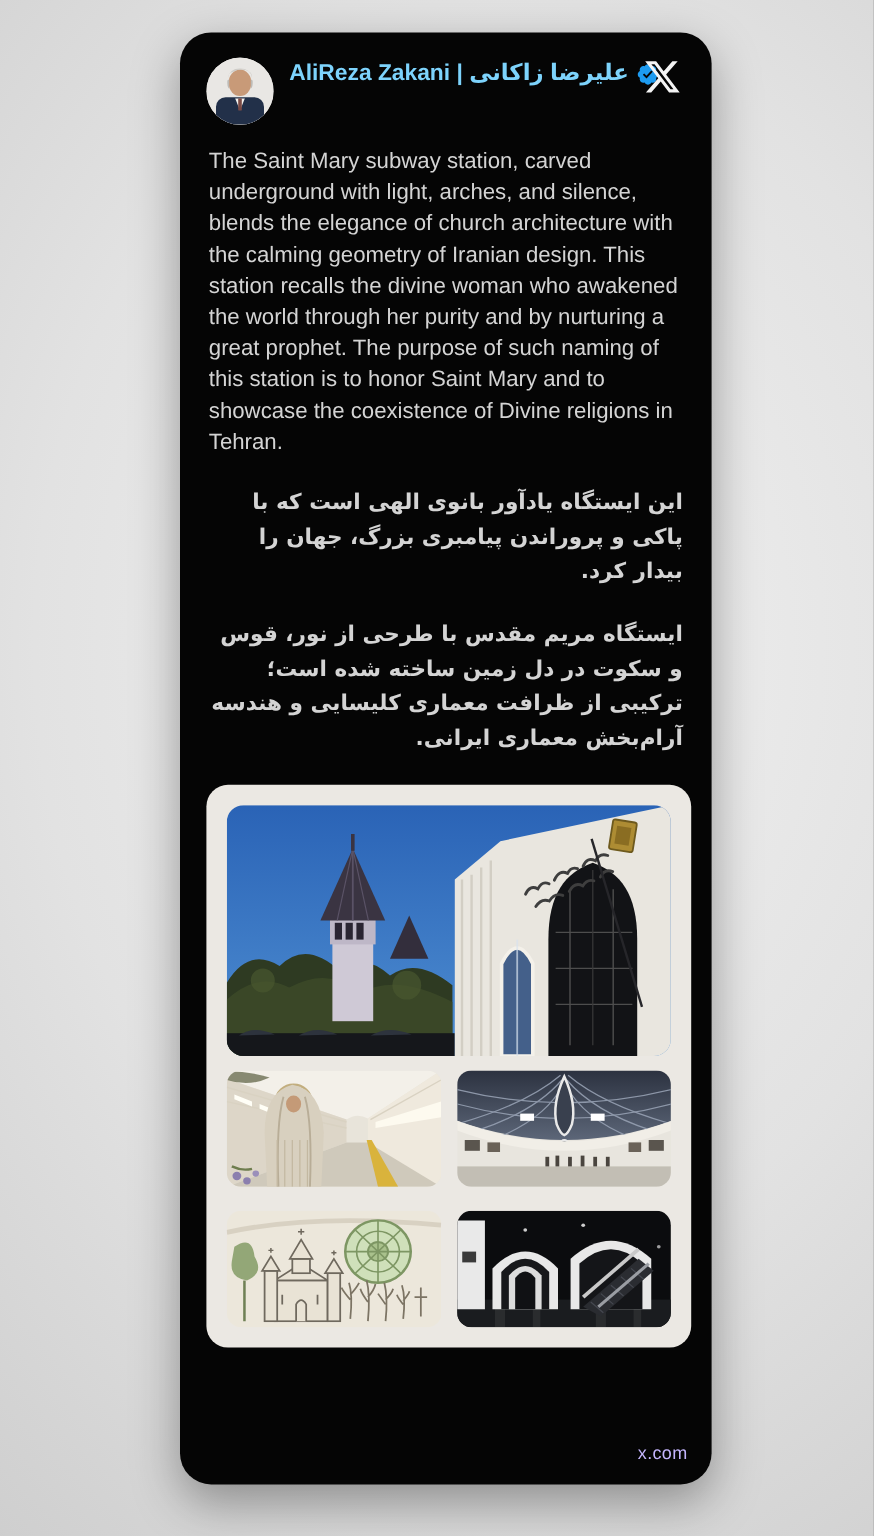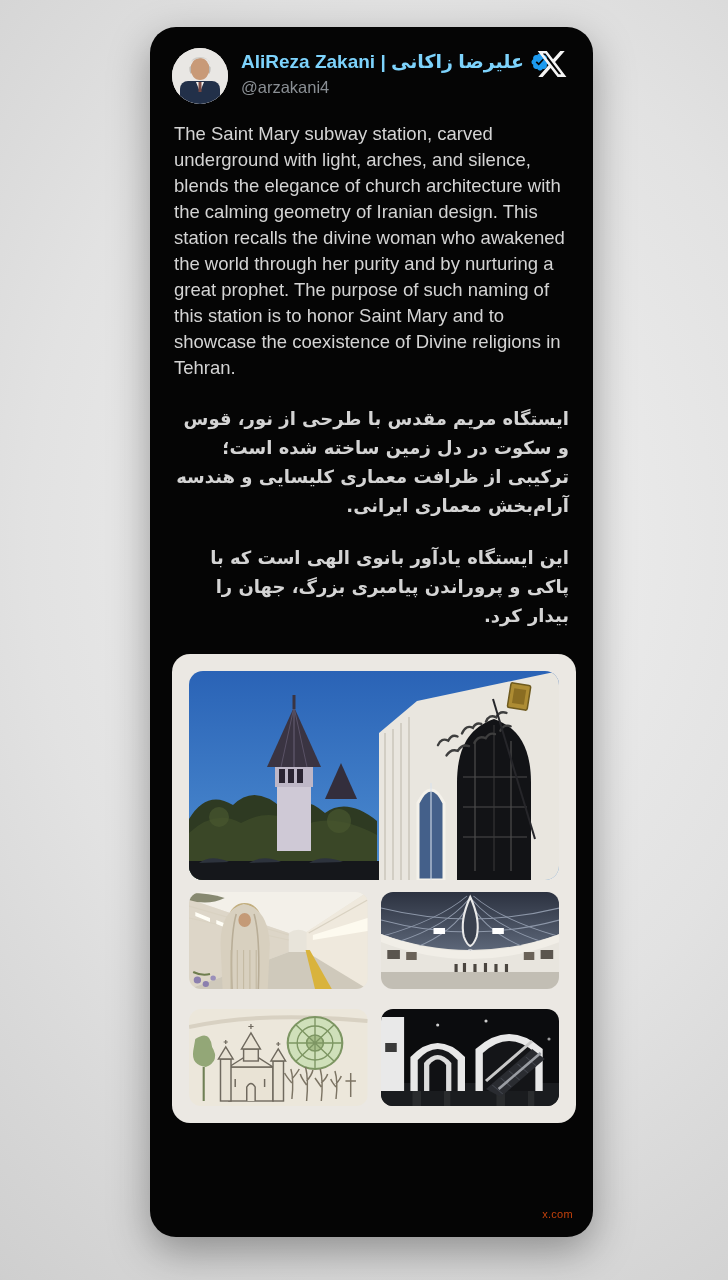--- a/index.html
+++ b/index.html
@@ -22,21 +22,21 @@
   .handle{margin-top:4px;font-size:16.5px;color:#8a8f94;}
   .x-logo{position:absolute;top:21px;right:25px;width:32px;height:32px;}
   .tweet-text{padding:17px 24px 0 24px;}
   .en-par{font-size:18.5px;line-height:26px;color:#d4d4d4;text-align:left;margin:0;}
   .fa-par{font-family:"DejaVu Sans","Liberation Sans",sans-serif;direction:rtl;text-align:right;
     font-size:18px;font-weight:bold;line-height:29px;color:#d4d4d4;margin:23px 0 0 0;}
   .media-card{margin:24px 17px 0 22px;width:404px;background:#ebe8e3;border-radius:18px;padding:17px;box-sizing:border-box;}
   .main-photo{display:block;width:370px;height:209px;border-radius:14px;}
   .thumb-grid{display:grid;grid-template-columns:1fr 1fr;column-gap:13px;row-gap:20px;margin-top:12px;}
   .thumb{display:block;width:100%;height:97px;border-radius:12px;}
-  .watermark{position:absolute;right:20px;bottom:17px;font-size:11px;color:#c2410c;letter-spacing:.3px;}
+  .watermark{position:absolute;right:20px;bottom:17px;font-size:15px;color:#c4b5fd;letter-spacing:.3px;}
 </style>
 </head>
 <body>
 
 <div class="tweet-card">
 
   <div class="tweet-header">
     <div class="avatar-wrap">
       <svg width="56" height="56" viewBox="0 0 56 56">
         <rect width="56" height="56" fill="#e9e7e4"></rect>
@@ -49,31 +49,30 @@
         <path d="M38.5 19 Q39 24 37 26 L37 18 Z" fill="#bdbbb7"></path>
       </svg>
     </div>
     <div class="id-col">
       <div class="name-row">
         <span>AliReza Zakani | علیرضا زاکانی</span>
         <svg class="badge" viewBox="0 0 24 24">
           <path fill="#1d9bf0" d="M22.25 12c0-1.43-.88-2.67-2.19-3.34.46-1.39.2-2.9-.81-3.91s-2.52-1.27-3.91-.81c-.66-1.31-1.91-2.19-3.34-2.19s-2.67.88-3.33 2.19c-1.4-.46-2.91-.2-3.92.81s-1.26 2.52-.8 3.91c-1.31.67-2.2 1.91-2.2 3.34s.89 2.67 2.2 3.34c-.46 1.39-.21 2.9.8 3.91s2.52 1.26 3.91.81c.67 1.31 1.91 2.19 3.34 2.19s2.68-.88 3.34-2.19c1.39.45 2.9.2 3.91-.81s1.27-2.52.81-3.91c1.31-.67 2.19-1.91 2.19-3.34zm-11.71 4.2L6.8 12.46l1.41-1.42 2.26 2.26 4.8-5.23 1.47 1.36-6.2 6.77z"></path>
         </svg>
       </div>
-      <div class="handle">@arzakani4</div>
     </div>
     <svg class="x-logo" viewBox="0 0 24 24">
       <path fill="#f4f4f4" d="M18.244 2.25h3.308l-7.227 8.26 8.502 11.24H16.17l-5.214-6.817L4.99 21.75H1.68l7.73-8.835L1.254 2.25H8.08l4.713 6.231zm-1.161 17.52h1.833L7.084 4.126H5.117z"></path>
     </svg>
   </div>
 
   <div class="tweet-text">
     <p class="en-par" dir="ltr">The Saint Mary subway station, carved underground with light, arches, and silence, blends the elegance of church architecture with the calming geometry of Iranian design. This station recalls the divine woman who awakened the world through her purity and by nurturing a great prophet. The purpose of such naming of this station is to honor Saint Mary and to showcase the coexistence of Divine religions in Tehran.</p>
+    <p class="fa-par">این ایستگاه یادآور بانوی الهی است که با پاکی و پروراندن پیامبری بزرگ، جهان را بیدار کرد.</p>
     <p class="fa-par">ایستگاه مریم مقدس با طرحی از نور، قوس و سکوت در دل زمین ساخته شده است؛ ترکیبی از ظرافت معماری کلیسایی و هندسه آرام‌بخش معماری ایرانی.</p>
-    <p class="fa-par">این ایستگاه یادآور بانوی الهی است که با پاکی و پروراندن پیامبری بزرگ، جهان را بیدار کرد.</p>
   </div>
 
   <div class="media-card">
 
     <svg class="main-photo" viewBox="0 0 370 209" preserveAspectRatio="none" aria-label="Saint Mary metro station arched entrance beside church bell tower">
       <defs>
         <linearGradient id="sky" x1="0" y1="0" x2="0" y2="1">
           <stop offset="0" stop-color="#2a63b6"></stop>
             <stop offset="1" stop-color="#4e8ed2"></stop>
         </linearGradient>

